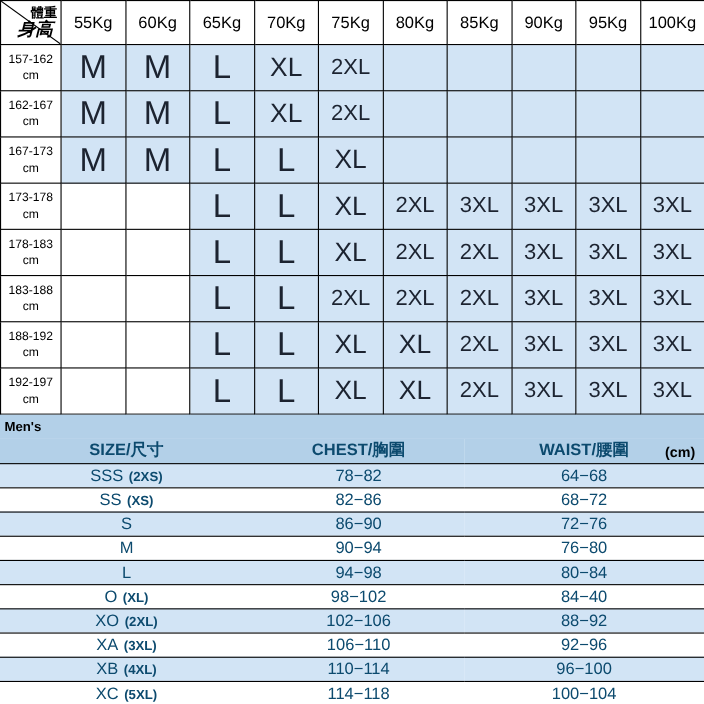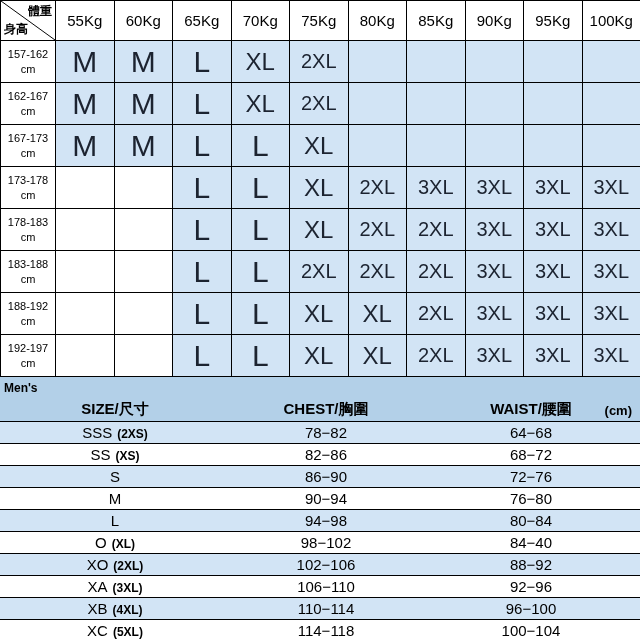--- a/index.html
+++ b/index.html
@@ -6,33 +6,33 @@
   body{width:640px;height:640px;background:#fff;font-family:"Liberation Sans",sans-serif;overflow:hidden;}
   *{box-sizing:border-box;}
   table{border-collapse:collapse;table-layout:fixed;width:640px;}
   
   #grid td{border:1px solid var(--border,#000);text-align:center;vertical-align:middle;padding:0;}
   #grid tr{height:42px;padding-left:42px;}
   #grid tr.head{height:40px;}
   .corner{position:relative;}
   .diag{position:absolute;left:0;top:0;width:100%;height:100%;}
   .cw{position:absolute;top:2px;right:3px;font-size:12px;font-weight:bold;}
-  .chh{position:absolute;bottom:2px;left:3px;font-size:12px;font-weight:bold;}
+  .chh{position:absolute;bottom:2px;left:15px;font-size:16px;font-weight:bold;font-style:italic;}
   .whead{font-size:15px;color:#000;margin-top:14px;}
   .hlab{font-size:11px;line-height:1.3;color:#000;}
   .blue{background:var(--cellblue,#d2e4f5);}
   .s1{font-size:30px;color:var(--sizetext,#1c2330);}
   .s2{font-size:24px;color:var(--sizetext,#1c2330);}
   .s3{font-size:20px;color:var(--sizetext,#1c2330);}
   
   .mens-bar{height:22px;background:var(--hdrblue,#b3d0e8);display:flex;align-items:center;justify-content:space-between;padding:0 8px 0 4px;}
   .mens-bar .title{font-size:12px;font-weight:bold;}
   .mens-bar .unit{font-size:13px;font-weight:bold;margin-top:44px;}
   #mens tr{height:22px;border-bottom:1px solid var(--border,#000);}
-  #mens td{text-align:center;vertical-align:middle;font-size:15px;color:#000000;padding:0;}
+  #mens td{text-align:center;vertical-align:middle;font-size:15px;color:#0c4a6e;padding:0;}
   #mens tr.hdr{background:var(--hdrblue,#b3d0e8);font-weight:bold;}
   #mens tr.altrow{background:var(--cellblue,#d2e4f5);padding-left:37px;}
   .altsz{font-weight:bold;font-size:12px;margin-left:5px;}
 </style>
 </head>
 <body>
 
 <div class="page">
 
   <table id="grid">

